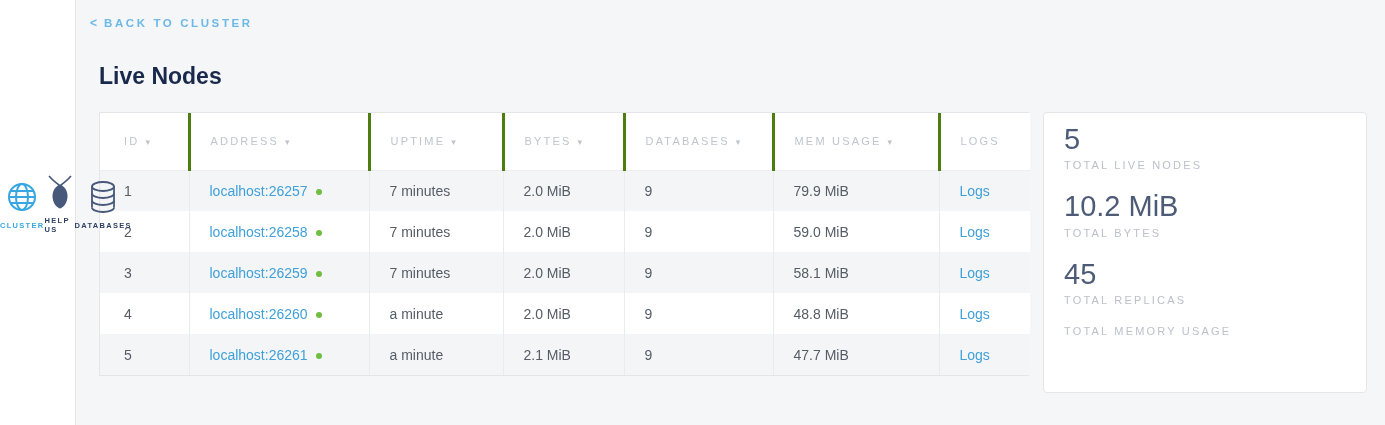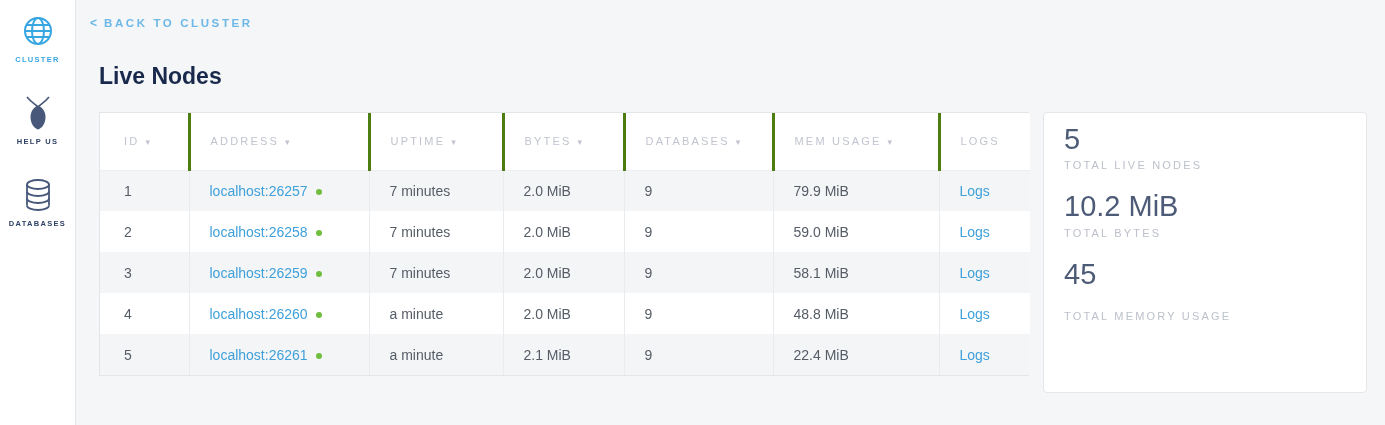--- a/index.html
+++ b/index.html
@@ -9,21 +9,21 @@
     background: #f5f6f7;
     font-family: "Liberation Sans", sans-serif;
     overflow: hidden;
   }
   
   .sidebar {
     position: fixed; left: 0; top: 0; bottom: 0;
     width: 76px; background: #ffffff;
     border-right: 1px solid #e4e6ea;
     padding-top: 12px;
-    display: flex; flex-direction: column; align-items: center;
+    display: flex; flex-direction: row; align-items: center;
     z-index: 2;
   }
   .nav-item {
     display: flex; flex-direction: column; align-items: center;
     margin-bottom: 30px; cursor: pointer; width: 100%;
   }
   .nav-item .nav-icon { height: 38px; display: flex; align-items: center; justify-content: center; }
   .nav-label {
     margin-top: 5px;
     font-size: 7.5px; font-weight: bold; letter-spacing: 1.3px;
@@ -199,38 +199,39 @@
             <td>9</td>
             <td>48.8 MiB</td>
             <td><a class="cell-link">Logs</a></td>
           </tr>
           <tr>
             <td>5</td>
             <td><a class="cell-link">localhost:26261</a><span class="status-dot"></span></td>
             <td>a minute</td>
             <td>2.1 MiB</td>
             <td>9</td>
-            <td>22.4 MiB</td>
+            <td>47.7 MiB</td>
             <td><a class="cell-link">Logs</a></td>
           </tr>
         </tbody>
       </table>
     </div>
 
     <aside class="summary-card">
       <div class="stat">
         <div class="stat-value">5</div>
         <div class="stat-label">TOTAL LIVE NODES</div>
       </div>
       <div class="stat">
         <div class="stat-value">10.2 MiB</div>
         <div class="stat-label">TOTAL BYTES</div>
       </div>
       <div class="stat">
         <div class="stat-value">45</div>
+        <div class="stat-label">TOTAL REPLICAS</div>
       </div>
       <div class="stat">
         <div class="stat-label">TOTAL MEMORY USAGE</div>
       </div>
     </aside>
 
   </div>
 </main>
 
 </body></html>

